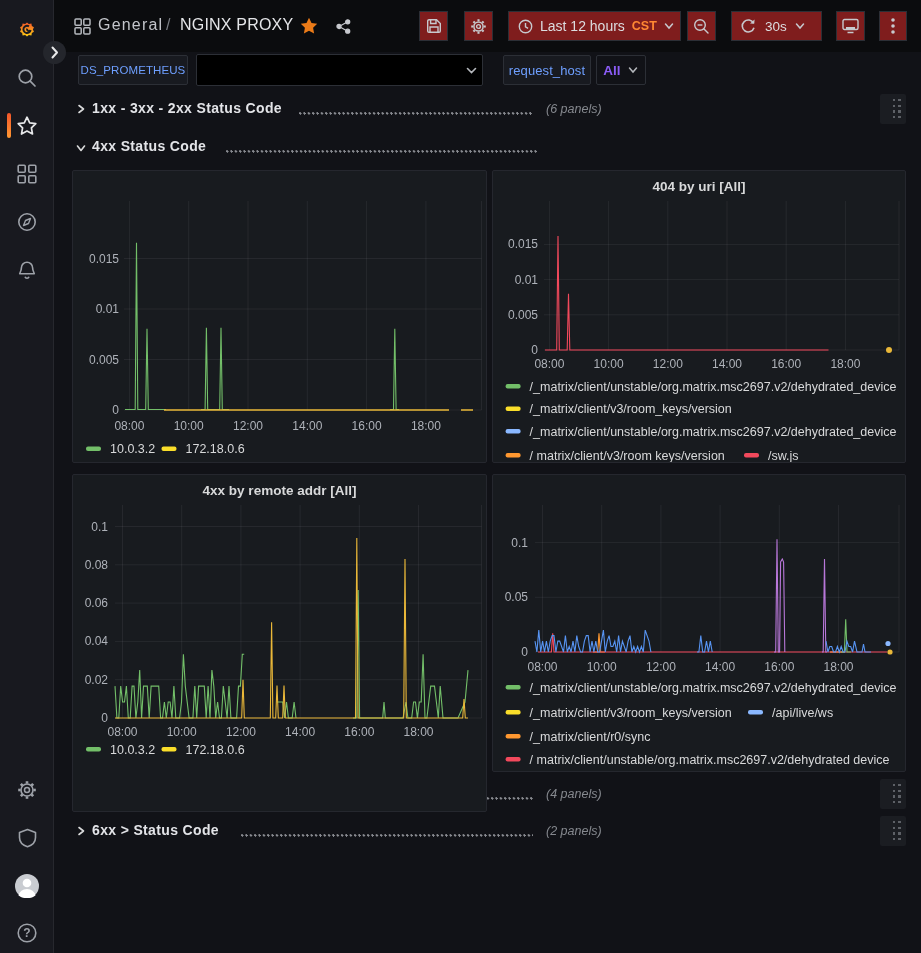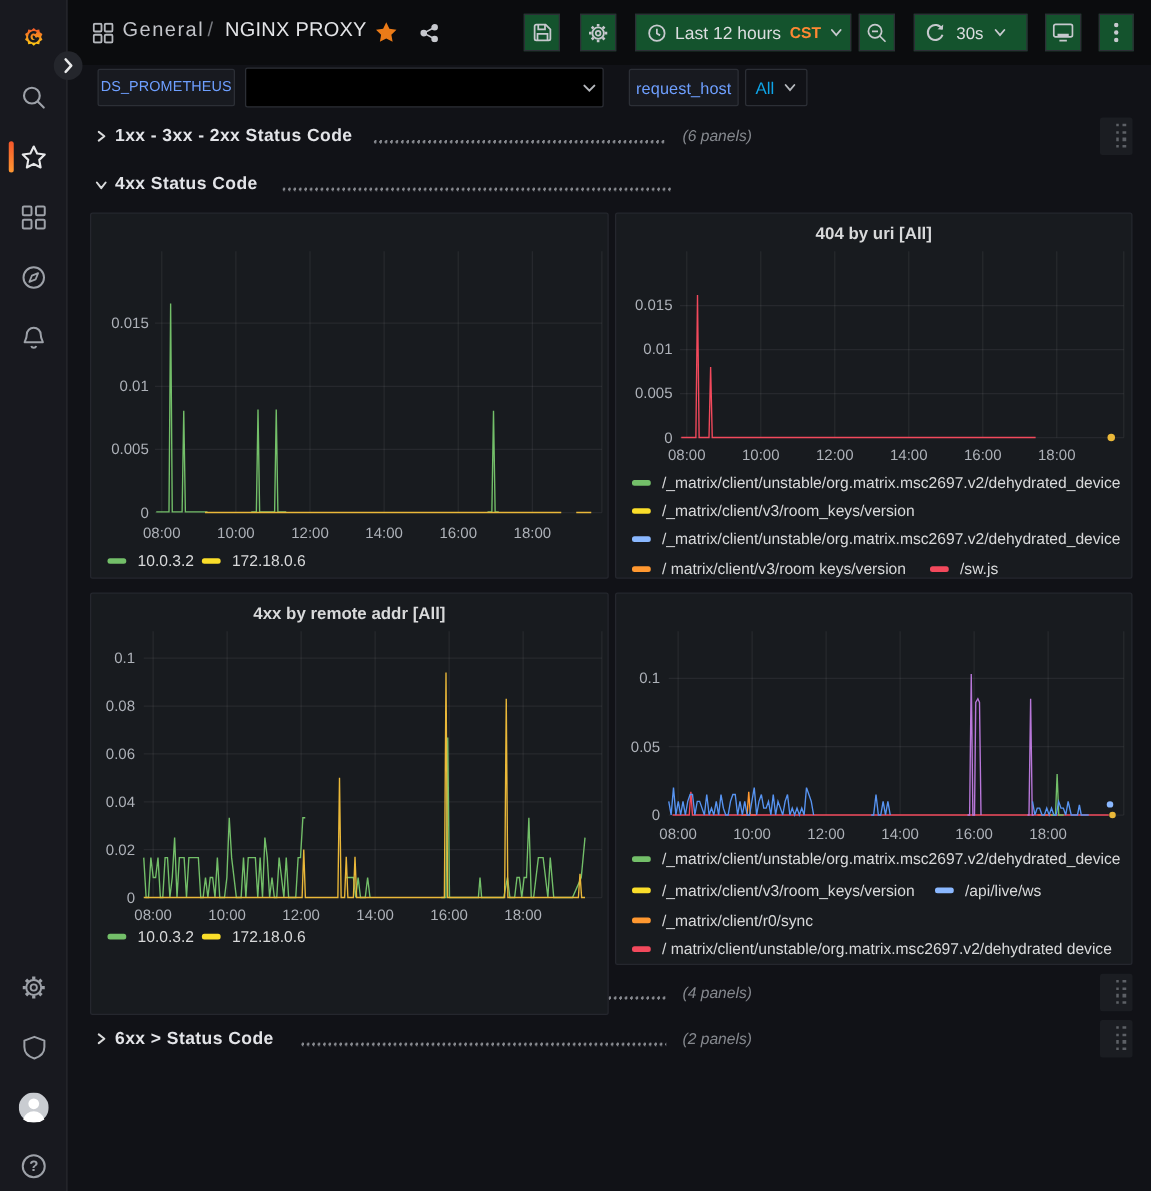--- a/index.html
+++ b/index.html
@@ -8,21 +8,21 @@
 #sidebar{position:absolute;left:0;top:0;width:54px;height:953px;background:#18191f;border-right:1px solid #27282e}
 .panel{position:absolute;background:#181b1f;border:1px solid #25272e;border-radius:2px;overflow:hidden}
 .ptitle{position:absolute;top:8px;left:0;right:0;text-align:center;color:#d8d9da;font-size:13.5px;font-weight:bold}
 .ax{fill:#aeb2b9;font-size:12px;font-family:"Liberation Sans",sans-serif}
 .lg{fill:#d8d9da;font-size:12.5px;font-family:"Liberation Sans",sans-serif}
 .rowtitle{position:absolute;color:#e3e4e8;font-size:14px;font-weight:bold;white-space:nowrap;letter-spacing:0.35px}
 .panelcount{position:absolute;color:#85888e;font-size:12.5px;font-style:italic}
 .dots{position:absolute;height:2.5px;background-image:radial-gradient(circle 1.1px at 1.2px 1.2px,#87898f 99%,transparent 101%);background-size:4.35px 2.5px}
 .dragbg{position:absolute;left:880px;width:26px;height:30px;background:#1b1d22;border-radius:2px}
 .ddot{position:absolute;width:2.4px;height:2.4px;background:#5d6066}
-.hbtn{position:absolute;top:11px;height:30px;background:#14532d;border:1px solid #2c2f36;border-radius:0;display:flex;align-items:center;justify-content:center;color:#c7c9ce}
+.hbtn{position:absolute;top:11px;height:30px;background:#7f1d1d;border:1px solid #2c2f36;border-radius:0;display:flex;align-items:center;justify-content:center;color:#c7c9ce}
 .vbox{position:absolute;top:55px;height:30px;border:1px solid #2c2f36;border-radius:2px;background:#181a20;display:flex;align-items:center}
 .vlabel{color:#6e9fff;font-weight:normal;font-size:11.5px;letter-spacing:0.1px}
 </style></head><body>
 <div id="header"></div>
 <svg style="position:absolute;left:74px;top:18px" width="17" height="17">
     <g fill="none" stroke="#b5b8bd" stroke-width="1.5">
       <rect x="1" y="1" width="6.2" height="6.2" rx="1"></rect>
       <rect x="9.8" y="1" width="6.2" height="6.2" rx="1"></rect>
       <rect x="1" y="9.8" width="6.2" height="6.2" rx="1"></rect>
       <rect x="9.8" y="9.8" width="6.2" height="6.2" rx="1"></rect>
@@ -116,21 +116,21 @@
     <span class="vlabel">DS_PROMETHEUS</span>
   </div>
 <div style="position:absolute;left:196px;top:54px;width:287px;height:32px;background:#000;border:1px solid #2c2f36;border-radius:2px"></div>
 <svg style="position:absolute;left:465px;top:64px" width="13" height="13">
     <path d="M2.5 4.5 L6.5 8.5 L10.5 4.5" fill="none" stroke="#b5b8bd" stroke-width="1.6" stroke-linecap="round"></path>
   </svg>
 <div class="vbox" style="left:503px;width:88px;justify-content:center">
     <span class="vlabel" style="font-weight:normal;font-size:13px">request_host</span>
   </div>
 <div class="vbox" style="left:596px;width:50px;background:#111217;justify-content:center">
-    <span style="color:#0ea5e9;font-size:13.5px;font-weight:normal">All</span>
+    <span style="color:#8b5cf6;font-size:13.5px;font-weight:bold">All</span>
     <svg width="12" height="12" style="margin-left:6px">
       <path d="M2.5 4 L6 8 L9.5 4" fill="none" stroke="#b5b8bd" stroke-width="1.5" stroke-linecap="round"></path>
     </svg>
   </div>
 <div id="sidebar"></div>
 <svg width="26" height="27" viewBox="0 0 46 46" style="position:absolute;left:14px;top:16px">
  <defs>
       <linearGradient id="gflame" x1="0" y1="0" x2="0" y2="1">
    <stop offset="0" stop-color="#F4562A"></stop>
         <stop offset="1" stop-color="#FCCE13"></stop>

